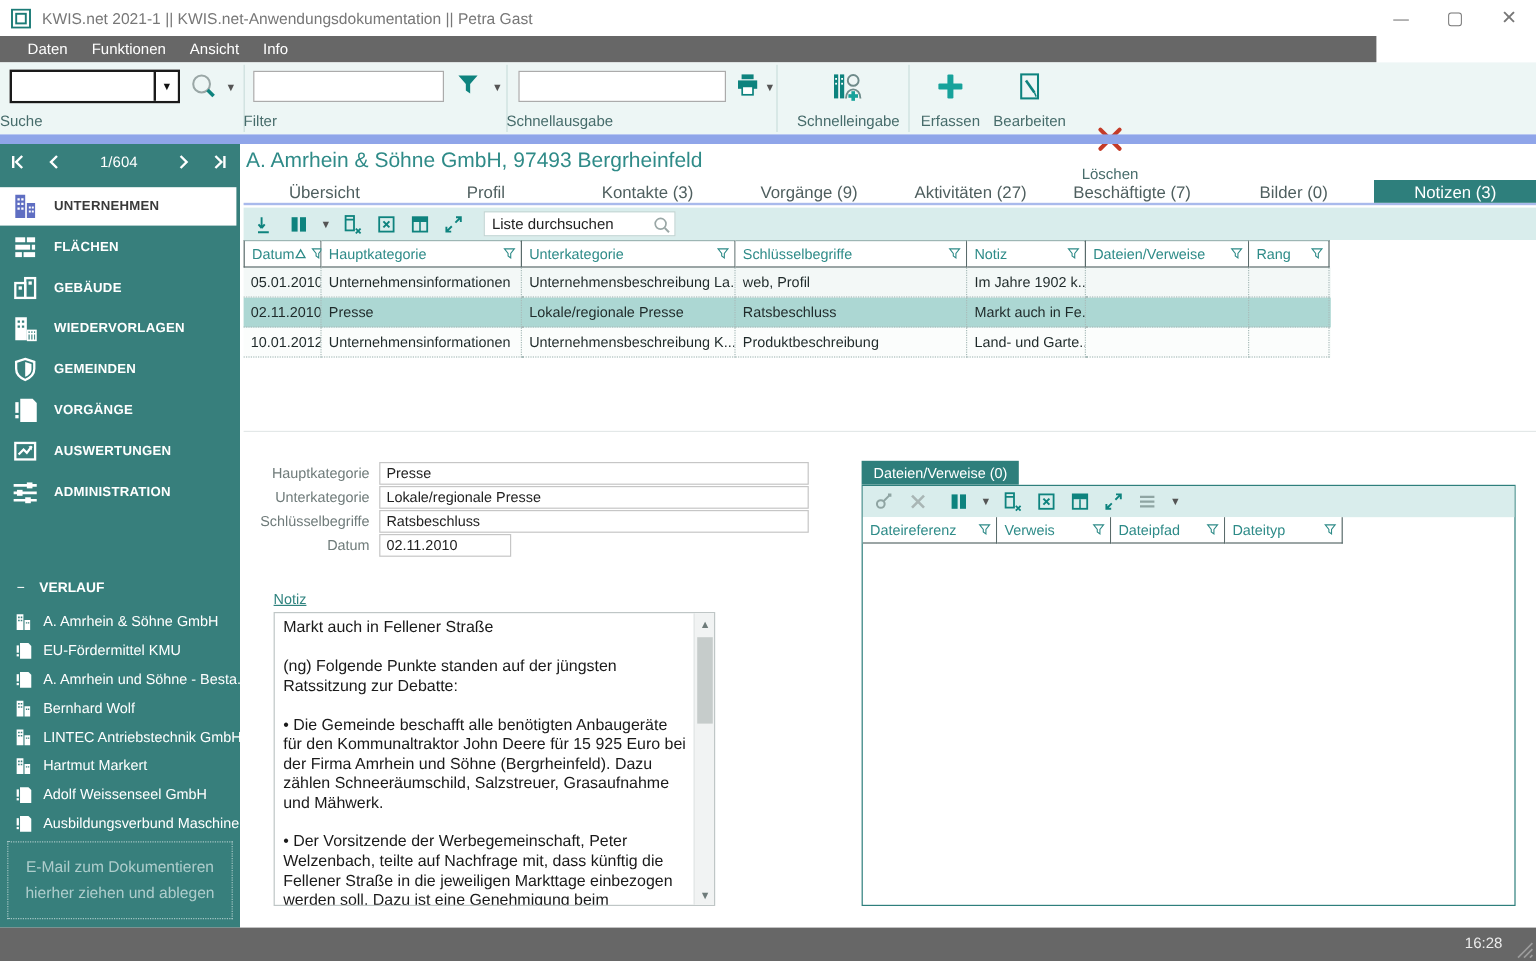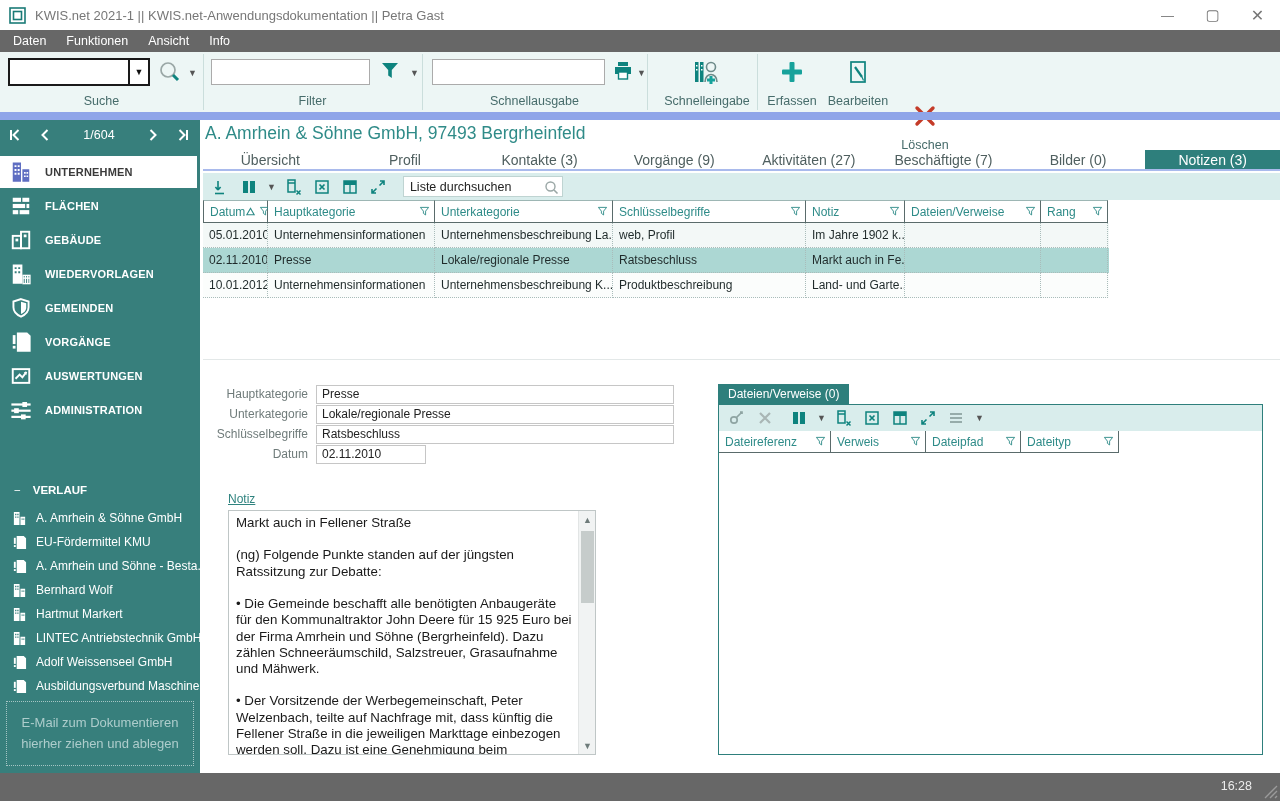--- a/index.html
+++ b/index.html
@@ -7,27 +7,27 @@
   .app { position:relative; width:1280px; height:801px; background:#fff; overflow:hidden; }
 
   
   .titlebar { position:absolute; left:0; top:0; width:1280px; height:30px; background:#fff; display:flex; align-items:center; }
   .app-icon { margin-left:9px; width:17px; height:17px; flex:none; }
   .win-title { margin-left:9px; font-size:13px; color:#777; }
   .win-controls { position:absolute; right:0; top:0; height:30px; display:flex; }
   .win-btn { width:45px; height:30px; display:flex; align-items:center; justify-content:center; color:#777; font-size:13px; }
 
   
-  .menubar { position:absolute; left:0; top:30px; width:1280px; height:22px; background:#676767; display:flex; align-items:center; padding-left:4px; gap:2px; }
+  .menubar { position:absolute; left:0; top:30px; width:1147px; height:22px; background:#676767; display:flex; align-items:center; padding-left:14px; gap:2px; }
   .menu-item { color:#fff; font-size:12.5px; padding:2px 9px; }
 
   
   .toolbar { position:absolute; left:0; top:52px; width:1280px; height:60px; background:#EDF6F5; }
   .tb-sep { position:absolute; top:2px; bottom:2px; width:1px; background:#CBDEDC; }
-  .tb-label { position:absolute; bottom:4px; left:0; right:0; text-align:center; font-size:12.5px; color:#476C6B; }
+  .tb-label { position:absolute; bottom:4px; left:0; right:0; font-size:12.5px; color:#476C6B; }
   .tb-input { border:1px solid #ABABAB; background:#fff; height:26px; font-size:12px; padding:0 4px; color:#222; }
   .combo { position:absolute; left:8px; top:6px; width:142px; height:28px; border:2px solid #1a1a1a; background:#fff; display:flex; }
   .combo input { flex:1; border:0; outline:none; min-width:0; font-size:12px; padding:0 4px; }
   .combo-btn { width:20px; border-left:2px solid #1a1a1a; display:flex; align-items:center; justify-content:center; font-size:9px; color:#111; background:#fff; }
   .caret { font-size:9px; color:#555; }
   .tb-icon { display:flex; align-items:center; justify-content:center; }
   .big-btn { position:absolute; top:54px; text-align:center; }
 
   
   .bluebar { position:absolute; left:0; top:112px; width:1280px; height:8px; background:#8FA5E9; }
@@ -379,28 +379,28 @@
               <path fill-rule="evenodd" d="M2 1h6v14H2zM3.3 3h1.4v1.4H3.3zM5.6 3h1.4v1.4H5.6zM3.3 5.8h1.4v1.4H3.3zM5.6 5.8h1.4v1.4H5.6z"></path>
               <path fill-rule="evenodd" d="M9 6h5v9H9zM10.2 8h1.2v1.2h-1.2zM12 8h1.2v1.2H12z"></path>
             </svg></span>
           <span>Bernhard Wolf</span>
         </div>
       <div class="hist-item">
           <span class="hicon"><svg width="15" height="15" viewBox="0 0 16 16" fill="currentColor">
               <path fill-rule="evenodd" d="M2 1h6v14H2zM3.3 3h1.4v1.4H3.3zM5.6 3h1.4v1.4H5.6zM3.3 5.8h1.4v1.4H3.3zM5.6 5.8h1.4v1.4H5.6z"></path>
               <path fill-rule="evenodd" d="M9 6h5v9H9zM10.2 8h1.2v1.2h-1.2zM12 8h1.2v1.2H12z"></path>
             </svg></span>
-          <span>Hartmut Markert</span>
+          <span>LINTEC Antriebstechnik GmbH</span>
         </div>
       <div class="hist-item">
           <span class="hicon"><svg width="15" height="15" viewBox="0 0 16 16" fill="currentColor">
               <path fill-rule="evenodd" d="M2 1h6v14H2zM3.3 3h1.4v1.4H3.3zM5.6 3h1.4v1.4H5.6zM3.3 5.8h1.4v1.4H3.3zM5.6 5.8h1.4v1.4H5.6z"></path>
               <path fill-rule="evenodd" d="M9 6h5v9H9zM10.2 8h1.2v1.2h-1.2zM12 8h1.2v1.2H12z"></path>
             </svg></span>
-          <span>LINTEC Antriebstechnik GmbH</span>
+          <span>Hartmut Markert</span>
         </div>
       <div class="hist-item">
           <span class="hicon"><svg width="15" height="15" viewBox="0 0 16 16" fill="currentColor">
               <path d="M5 1h7.5L15 3.5V15H5z"></path>
               <rect x="2" y="3" width="2" height="6.5"></rect>
               <rect x="2" y="10.8" width="2" height="2"></rect>
             </svg></span>
           <span>Adolf Weissenseel GmbH</span>
         </div>
       <div class="hist-item">

